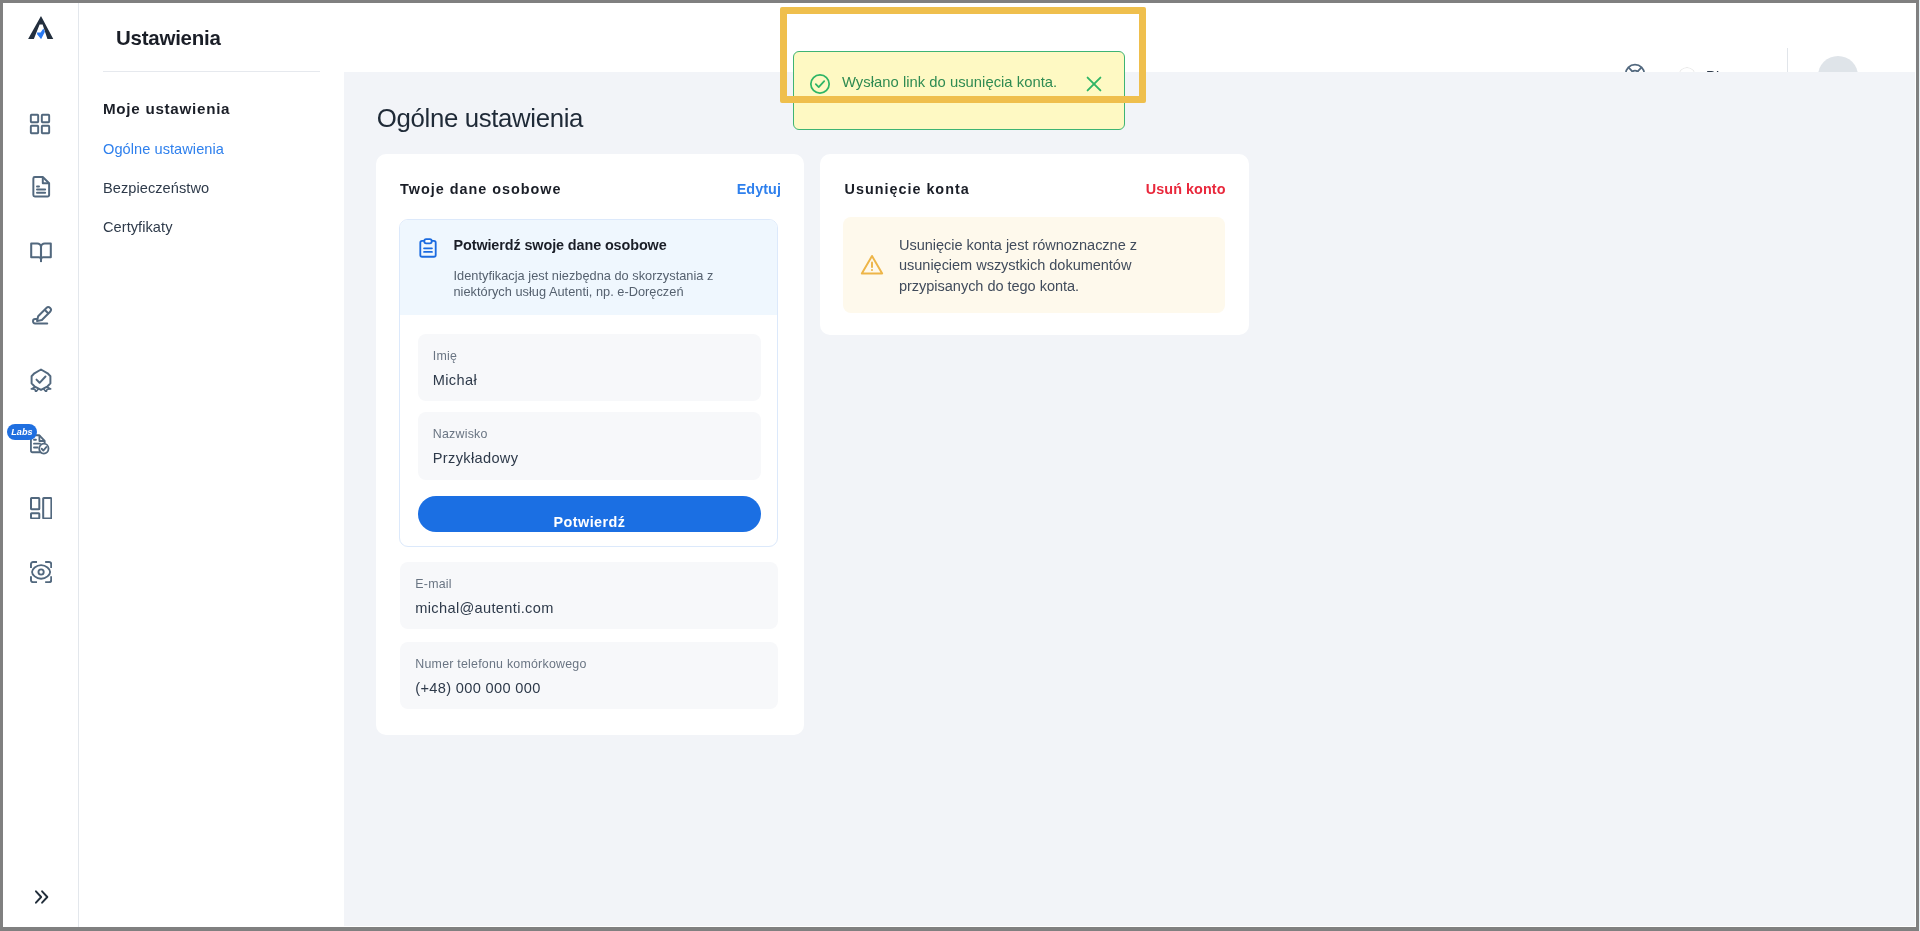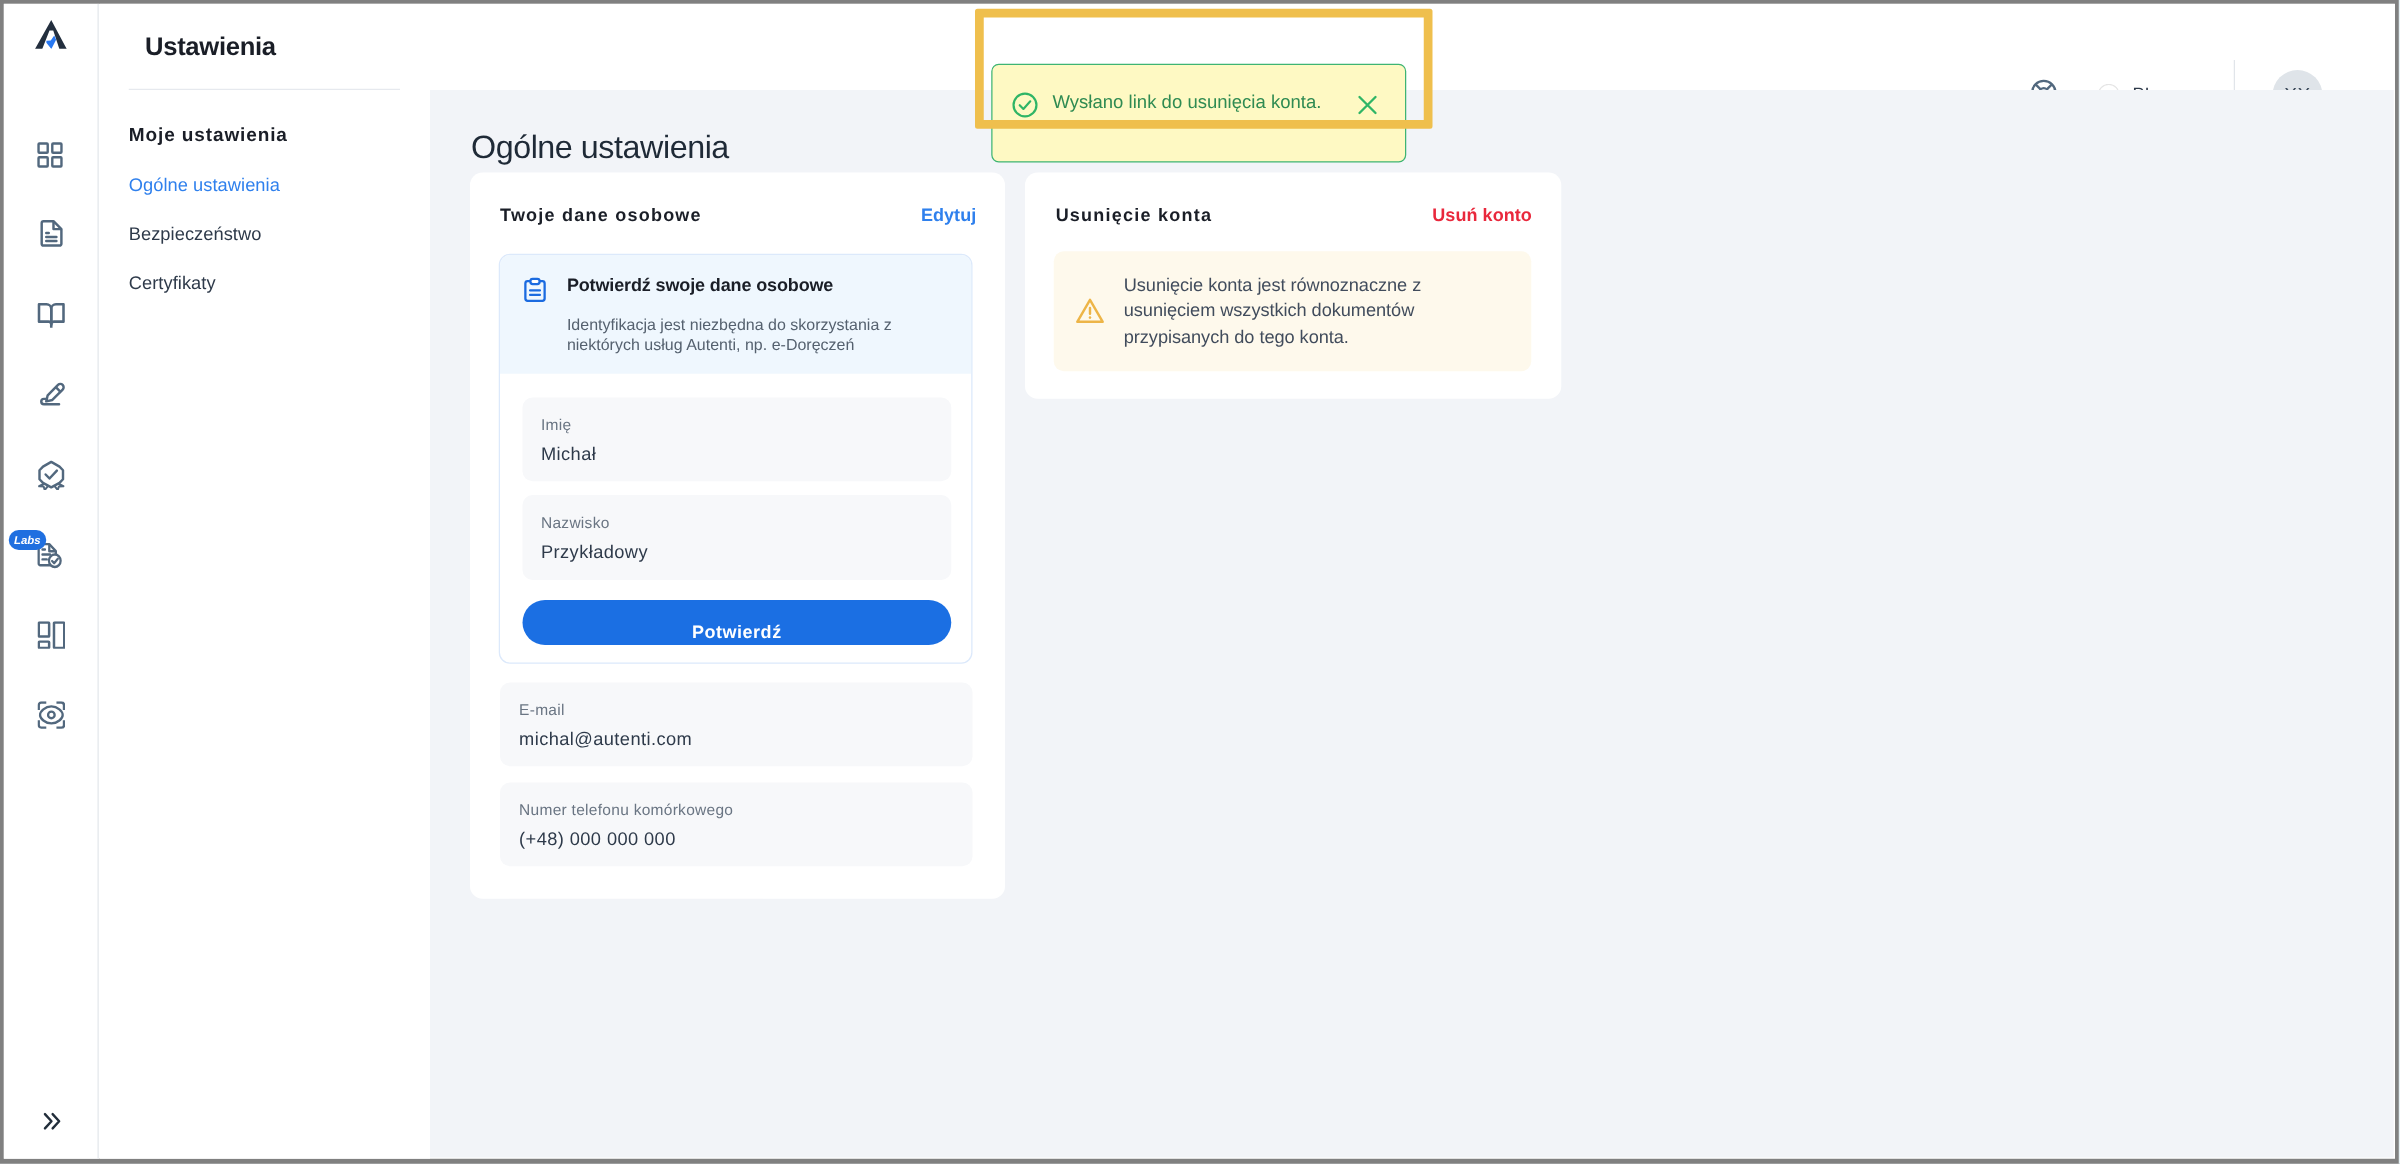--- a/index.html
+++ b/index.html
@@ -156,21 +156,21 @@
   }
   .main-heading {
     position: absolute; left: 32.8px; top: 34px;
     font-size: 25.8px; font-weight: 400; color: #1F2A37;
     letter-spacing: -0.35px; line-height: 1;
   }
   .card {
     position: absolute;
     background: #fff;
     border-radius: 10px;
-    top: 66px;
+    top: 82px;
   }
   .card-personal { left: 31.5px; width: 428.5px; height: 581px; }
   .card-delete { left: 476px; width: 428.5px; height: 181px; }
   .card-title {
     position: absolute; left: 24.5px; top: 28px;
     font-size: 14.4px; font-weight: 700; color: #1A1E27;
     line-height: 1; letter-spacing: 0.99px;
   }
   .card-action {
     position: absolute; right: 23px; top: 28px;

